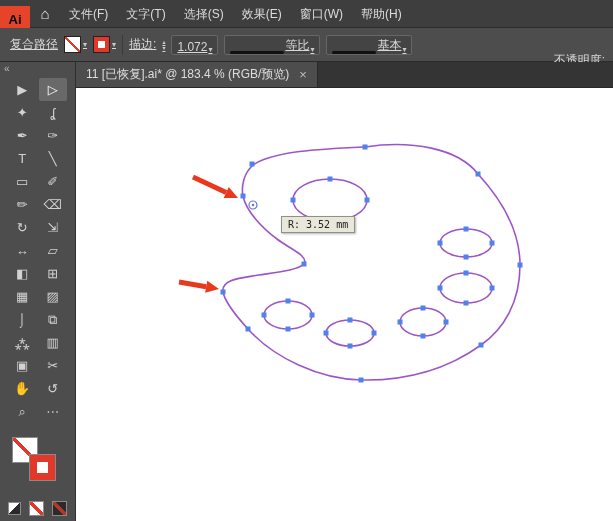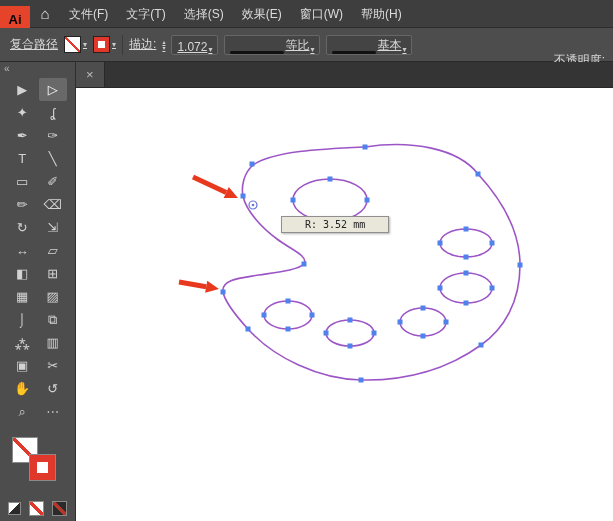--- a/index.html
+++ b/index.html
@@ -62,21 +62,21 @@
   .tabbar { position:absolute; top:62px; left:76px; right:0; height:26px; background:#343434;
     border-bottom:1px solid #282828; display:flex; }
   .tab { background:#4d4d4d; color:#dedede; font-size:12px; display:flex; align-items:center;
     gap:10px; padding:0 10px; border-right:1px solid #282828; white-space:nowrap; }
   .tab-close { color:#bcbcbc; font-size:13px; }
 
   
   .canvas { position:absolute; top:88px; left:76px; right:0; bottom:0; background:#ffffff; }
   #canvas-svg { position:absolute; inset:0; width:100%; height:100%; }
   .tooltip { position:absolute; left:205px; top:128px; background:#e9e6da; border:1px solid #8f8f8f;
-    color:#222; font:10px "DejaVu Sans Mono", monospace; padding:2px 23px;
+    color:#222; font:10px "DejaVu Sans Mono", monospace; padding:2px 6px;
     box-shadow:1px 1px 2px rgba(0,0,0,.3); white-space:nowrap; }
 </style>
 </head>
 <body>
 
 <div class="menubar">
   <div class="ai-logo">Ai</div>
   <div class="home-icon">⌂</div>
   <div class="menus" style="display:flex;">
       <span class="menu-item">文件(F)</span>
@@ -161,20 +161,21 @@
   </div>
   <div class="mini-row">
     <div class="mini default-mini"></div>
     <div class="mini none-mini"></div>
     <div class="mini dark-mini"></div>
   </div>
 </div>
 
 <div class="tabbar">
   <div class="tab">
+    <span class="tab-title">11 [已恢复].ai* @ 183.4 % (RGB/预览)</span>
     <span class="tab-close">×</span>
   </div>
 </div>
 
 <div class="canvas">
   <svg id="canvas-svg" viewBox="0 0 537 433">
       <path d="M289,59 C335,52 382,60 402,86 C424,110 444,140 444,177 C444,214 428,241 405,257 C372,281 330,293 285,292 C243,291 198,270 172,241 C162,230 149,215 147,204 C145,191 165,190 183,187 C203,184 222,182 228,176 C233,168 214,161 201,151 C186,140 170,123 167,108 C165,98 168,85 177,77 C198,63 245,61 289,59 Z" fill="none" stroke="#9c55c6" stroke-width="1.6"></path>
       <ellipse cx="254" cy="112" rx="37" ry="21" fill="none" stroke="#9c55c6" stroke-width="1.6"></ellipse>
       <ellipse cx="390" cy="155" rx="26" ry="14" fill="none" stroke="#9c55c6" stroke-width="1.6"></ellipse>
       <ellipse cx="390" cy="200" rx="26" ry="15" fill="none" stroke="#9c55c6" stroke-width="1.6"></ellipse>

